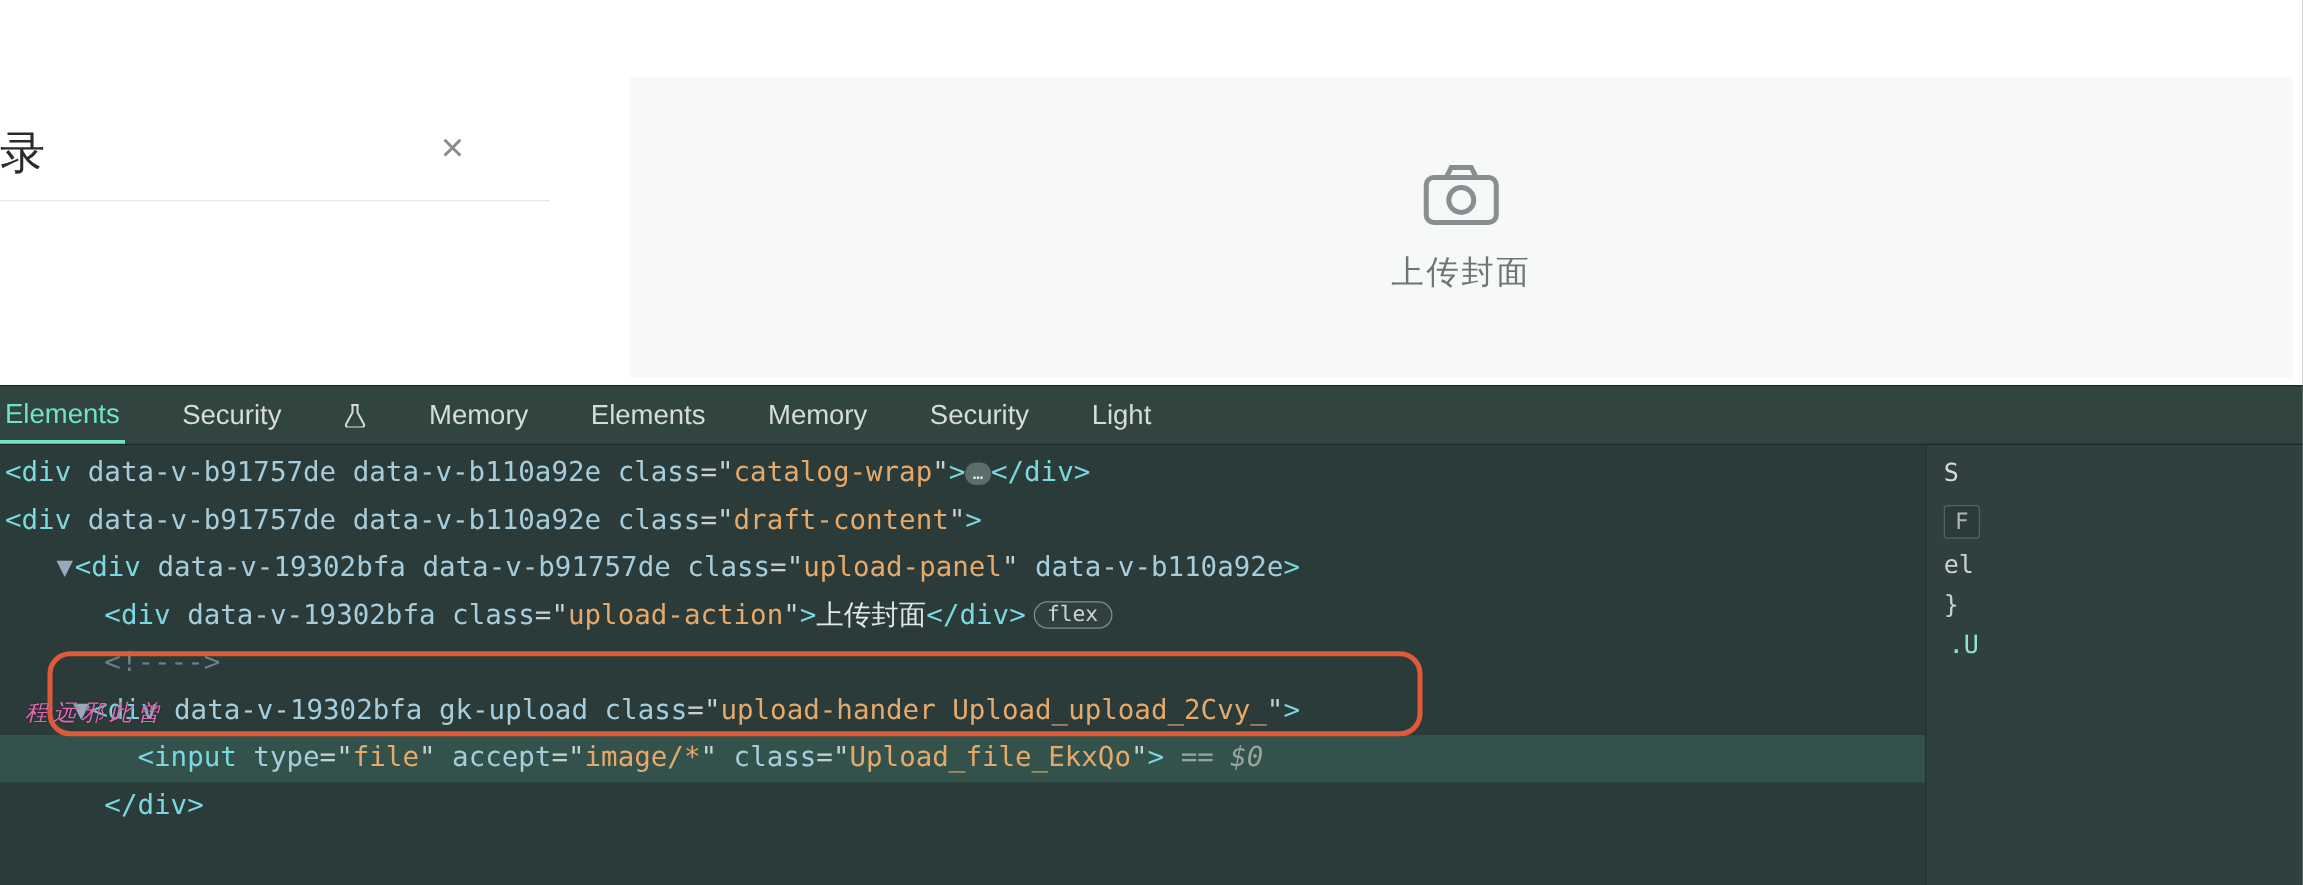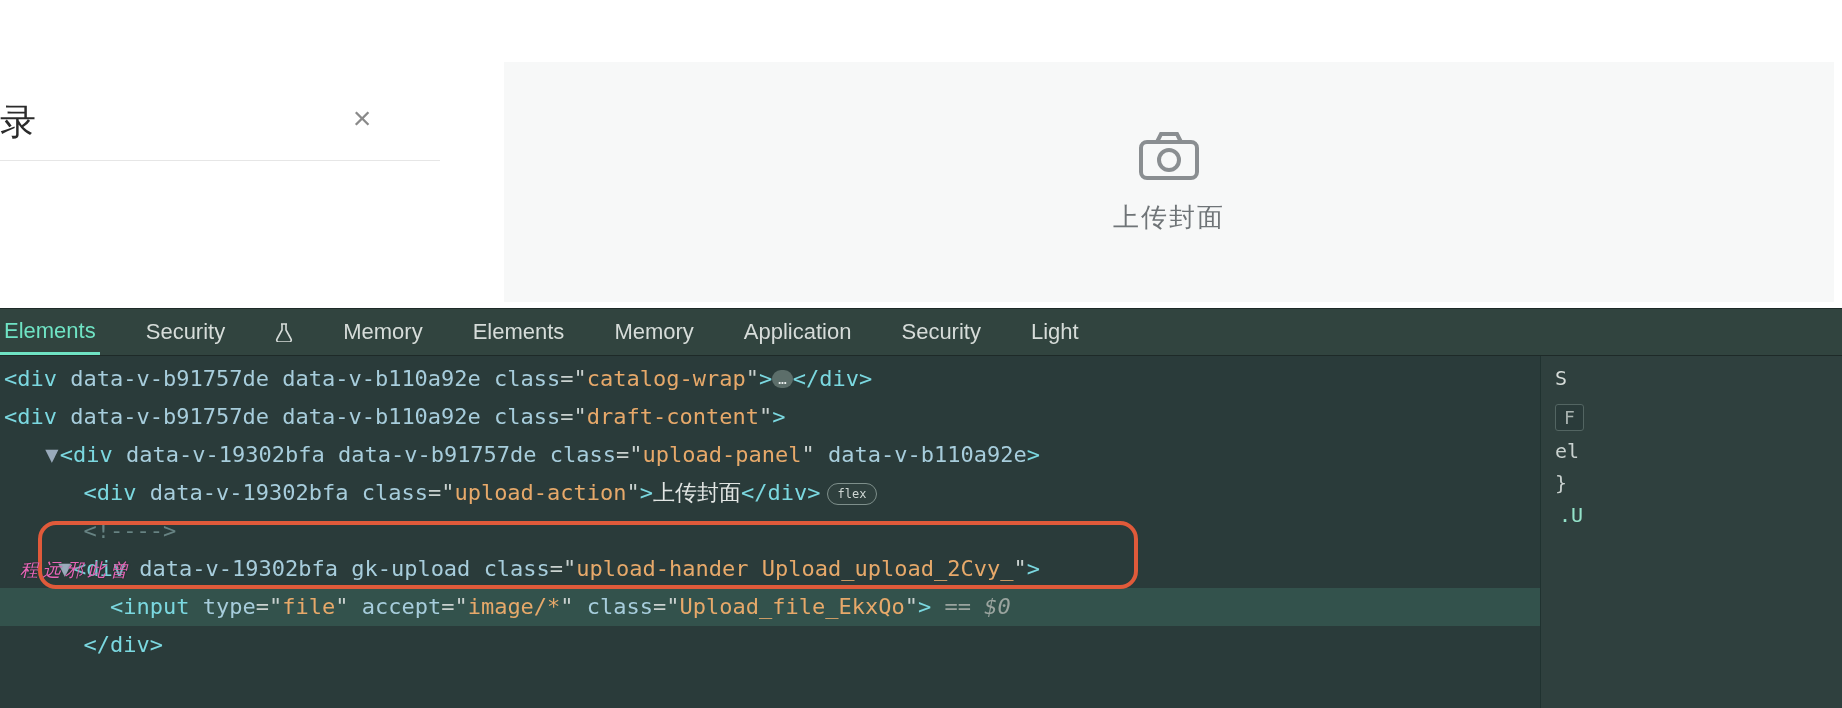--- a/index.html
+++ b/index.html
@@ -175,21 +175,21 @@
     height: 18px;
     vertical-align: 2px;
   }
   .flex-badge {
     display: inline-flex;
     align-items: center;
     justify-content: center;
     border: 1px solid #7e8f8b;
     color: #cfd7d4;
     border-radius: 12px;
-    font-size: 12px;
+    font-size: 17px;
     padding: 0 10px;
     height: 22px;
     vertical-align: 2px;
     margin-left: 6px;
     background: #2f403e;
   }
 
   .red-box {
     position: absolute;
     left: 38px;
@@ -239,21 +239,20 @@
     <div class="dt-tab active">Elements</div>
     <div class="dt-tab">Security</div>
     <div class="dt-tab">
       <svg class="flask" viewBox="0 0 18 20" fill="none" stroke="currentColor" stroke-width="1.6">
         <path d="M6 2h6M7 2v6l-5 9a2 2 0 0 0 2 3h10a2 2 0 0 0 2-3l-5-9V2"></path>
       </svg>
     </div>
     <div class="dt-tab">Memory</div>
     <div class="dt-tab">Elements</div>
     <div class="dt-tab">Memory</div>
-    <div class="dt-tab">Application</div>
     <div class="dt-tab">Security</div>
     <div class="dt-tab">Light</div>
   </div>
 
   <div class="dt-body">
     <div class="dt-elements">
 
       <div class="line"><span class="tag">&lt;div </span><span class="attr-n">data-v-b91757de</span><span class="attr"> </span><span class="attr-n">data-v-b110a92e</span><span class="attr"> </span><span class="attr-n">class</span><span class="attr">="</span><span class="attr-v">catalog-wrap</span><span class="attr">"</span><span class="tag">&gt;</span><span class="ellips-badge">…</span><span class="tag">&lt;/div&gt;</span></div>
 
       <div class="line"><span class="tag">&lt;div </span><span class="attr-n">data-v-b91757de</span><span class="attr"> </span><span class="attr-n">data-v-b110a92e</span><span class="attr"> </span><span class="attr-n">class</span><span class="attr">="</span><span class="attr-v">draft-content</span><span class="attr">"</span><span class="tag">&gt;</span></div>

